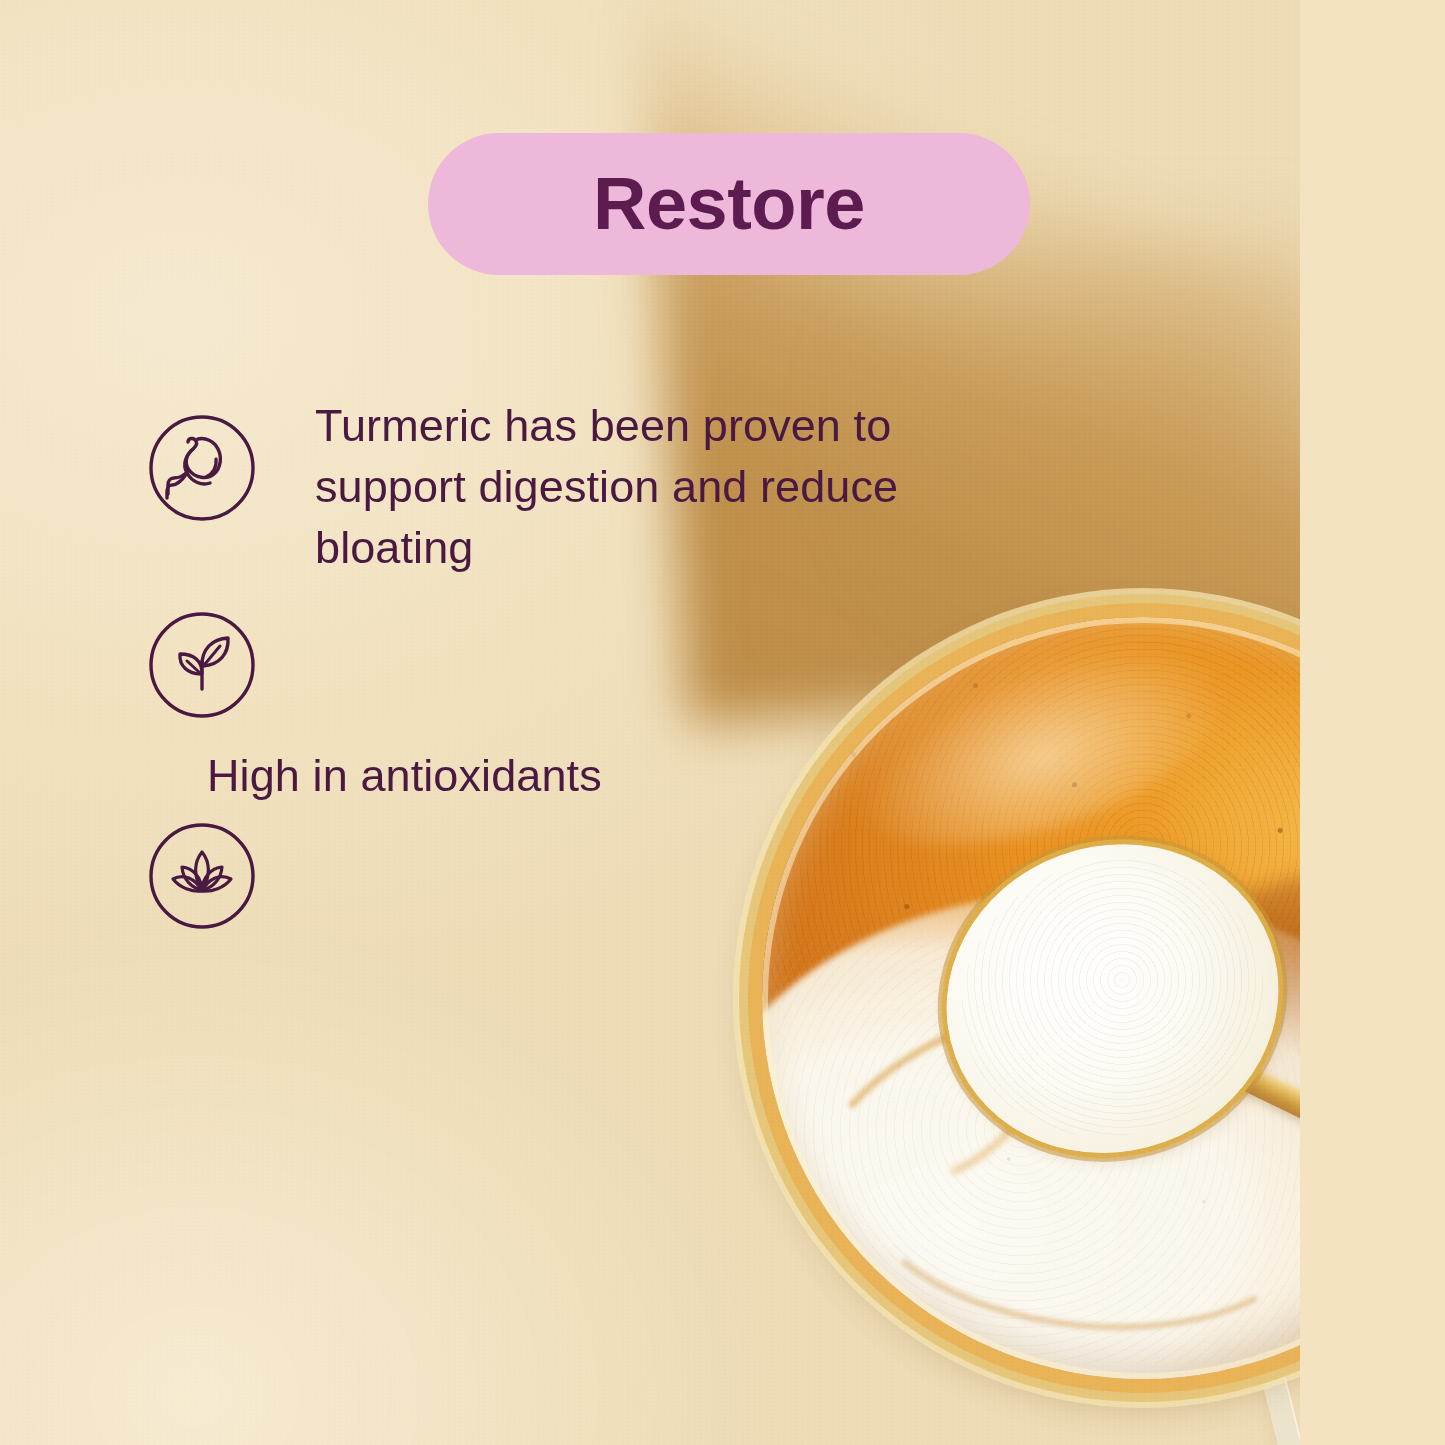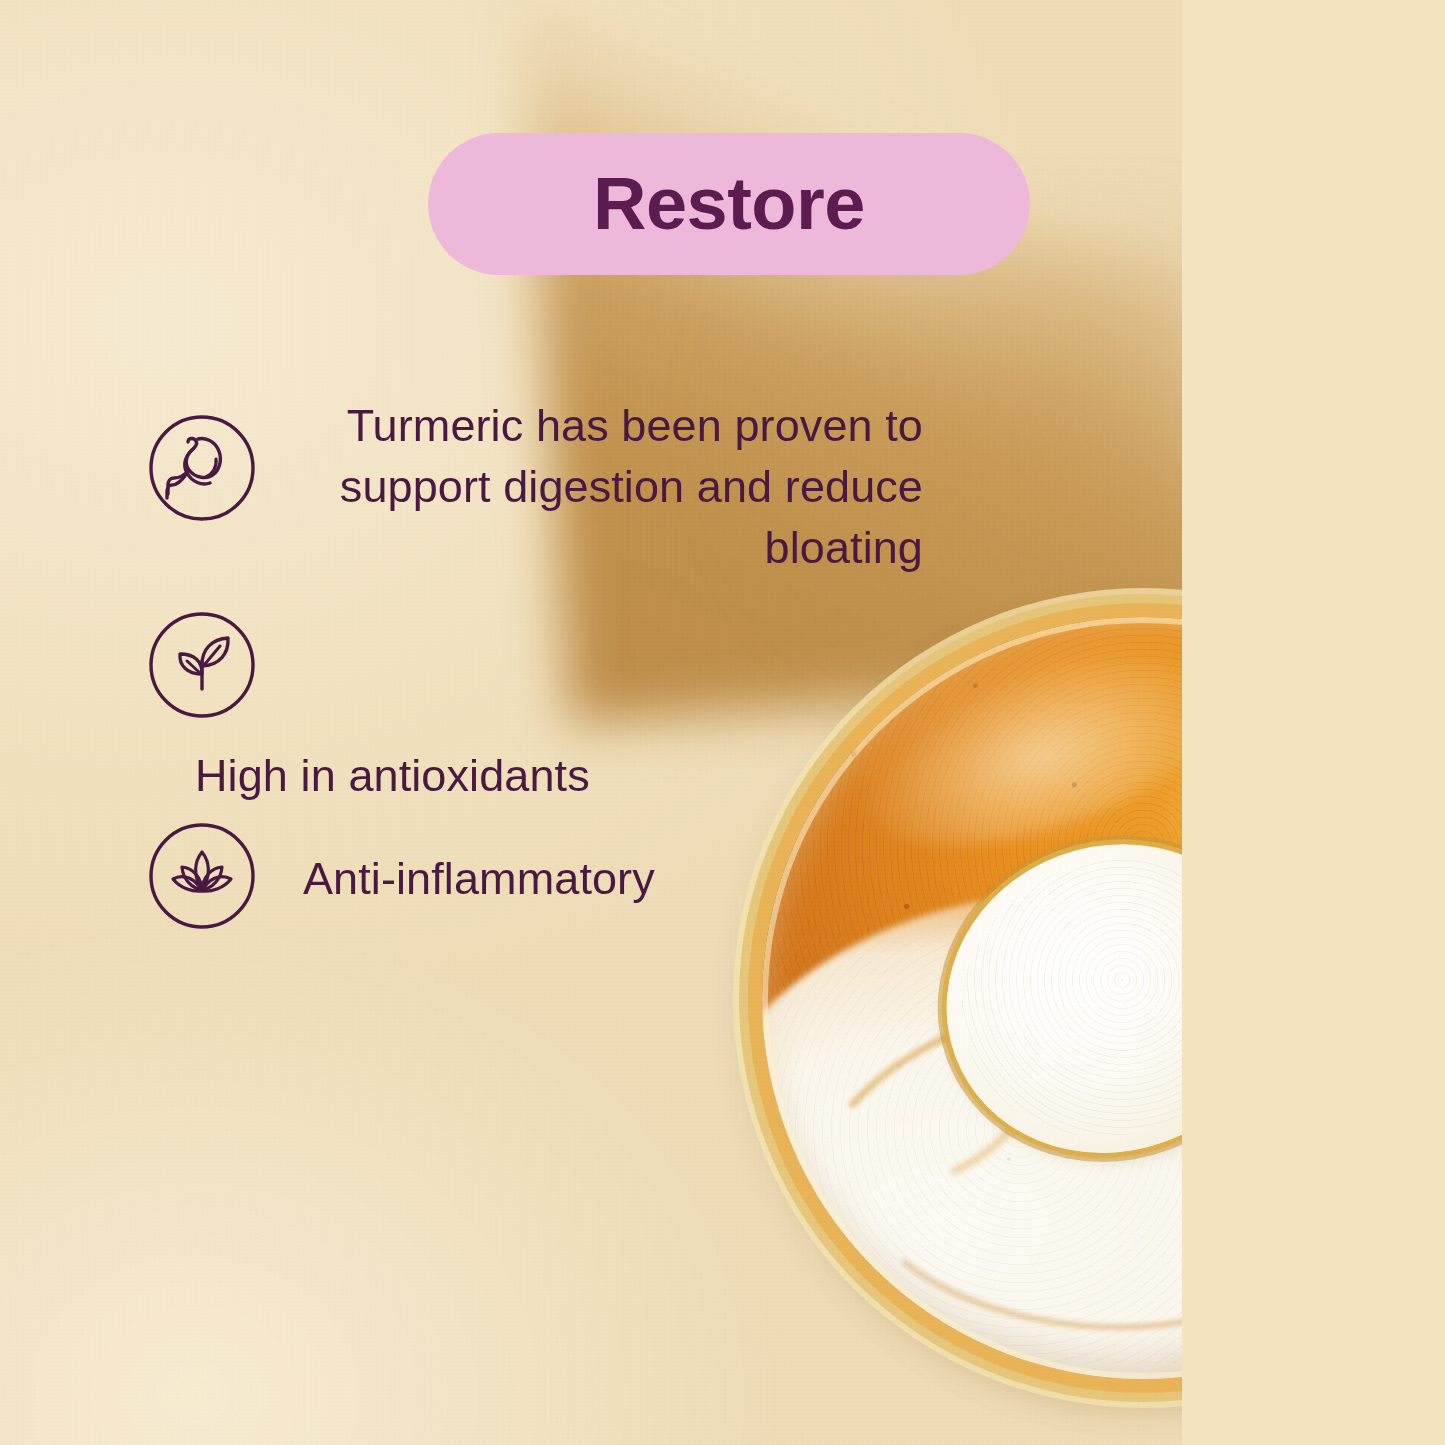--- a/index.html
+++ b/index.html
@@ -6,25 +6,24 @@
     margin: 0;
     padding: 0;
     background: #f3e3c0;
   }
   body {
     font-family: "Liberation Sans", sans-serif;
   }
 
   #canvas {
     position: relative;
-    width: 1182px;
+    width: 1300px;
     height: 1445px;
     overflow: hidden;
     background: #f2e1bd;
-    text-align: right;
   }
 
   
   .bg-base {
     position: absolute;
     inset: 0;
     background:
       radial-gradient(ellipse 900px 700px at 14% 22%, #f6ead0 0%, #f2e2c0 55%, #eedcb6 100%);
   }
   .bg-shadow-tr {
@@ -116,21 +115,21 @@
     height: 108px;
     position: relative;
     margin-top: 19px;
   }
   .benefit-row.r1 .icon-circle,
   .benefit-row.r2 .icon-circle { margin-top: 0px; }
 
   .icon-circle svg { display: block; width: 108px; height: 108px; }
 
   .benefit-text {
-    margin-left: 47px;
+    margin-left: 59px;
     color: #4a1942;
     font-size: 45px;
     line-height: 1.36;
     font-weight: 400;
     letter-spacing: 0.1px;
     max-width: 620px;
     font-family: "Liberation Sans", sans-serif;
   }
   .benefit-row.r1 .benefit-text,
   .benefit-row.r2 .benefit-text { margin-top: 26px; }
@@ -430,18 +429,17 @@
       <span class="icon-circle">
         <svg viewBox="0 0 108 108" xmlns="http://www.w3.org/2000/svg">
           <circle cx="54" cy="54" r="51" fill="none" stroke="#4a1942" stroke-width="3.4"></circle>
           <path d="M54 30 C62 40, 63 54, 54 68 C45 54, 46 40, 54 30 Z" fill="none" stroke="#4a1942" stroke-width="3.2" stroke-linejoin="round"></path>
           <path d="M54 68 C44 66, 35 58, 34 45 C45 46, 53 55, 54 68 Z" fill="none" stroke="#4a1942" stroke-width="3.2" stroke-linejoin="round"></path>
           <path d="M54 68 C64 66, 73 58, 74 45 C63 46, 55 55, 54 68 Z" fill="none" stroke="#4a1942" stroke-width="3.2" stroke-linejoin="round"></path>
           <path d="M54 69 C44 70, 32 66, 25 57 C36 51, 48 57, 54 69 Z" fill="none" stroke="#4a1942" stroke-width="3.2" stroke-linejoin="round"></path>
           <path d="M54 69 C64 70, 76 66, 83 57 C72 51, 60 57, 54 69 Z" fill="none" stroke="#4a1942" stroke-width="3.2" stroke-linejoin="round"></path>
         </svg>
       </span>
-      <span class="benefit-text">Anti-inflammatory</span>
     </div>
 
   </div>
 
 </div>
 
 </body></html>

